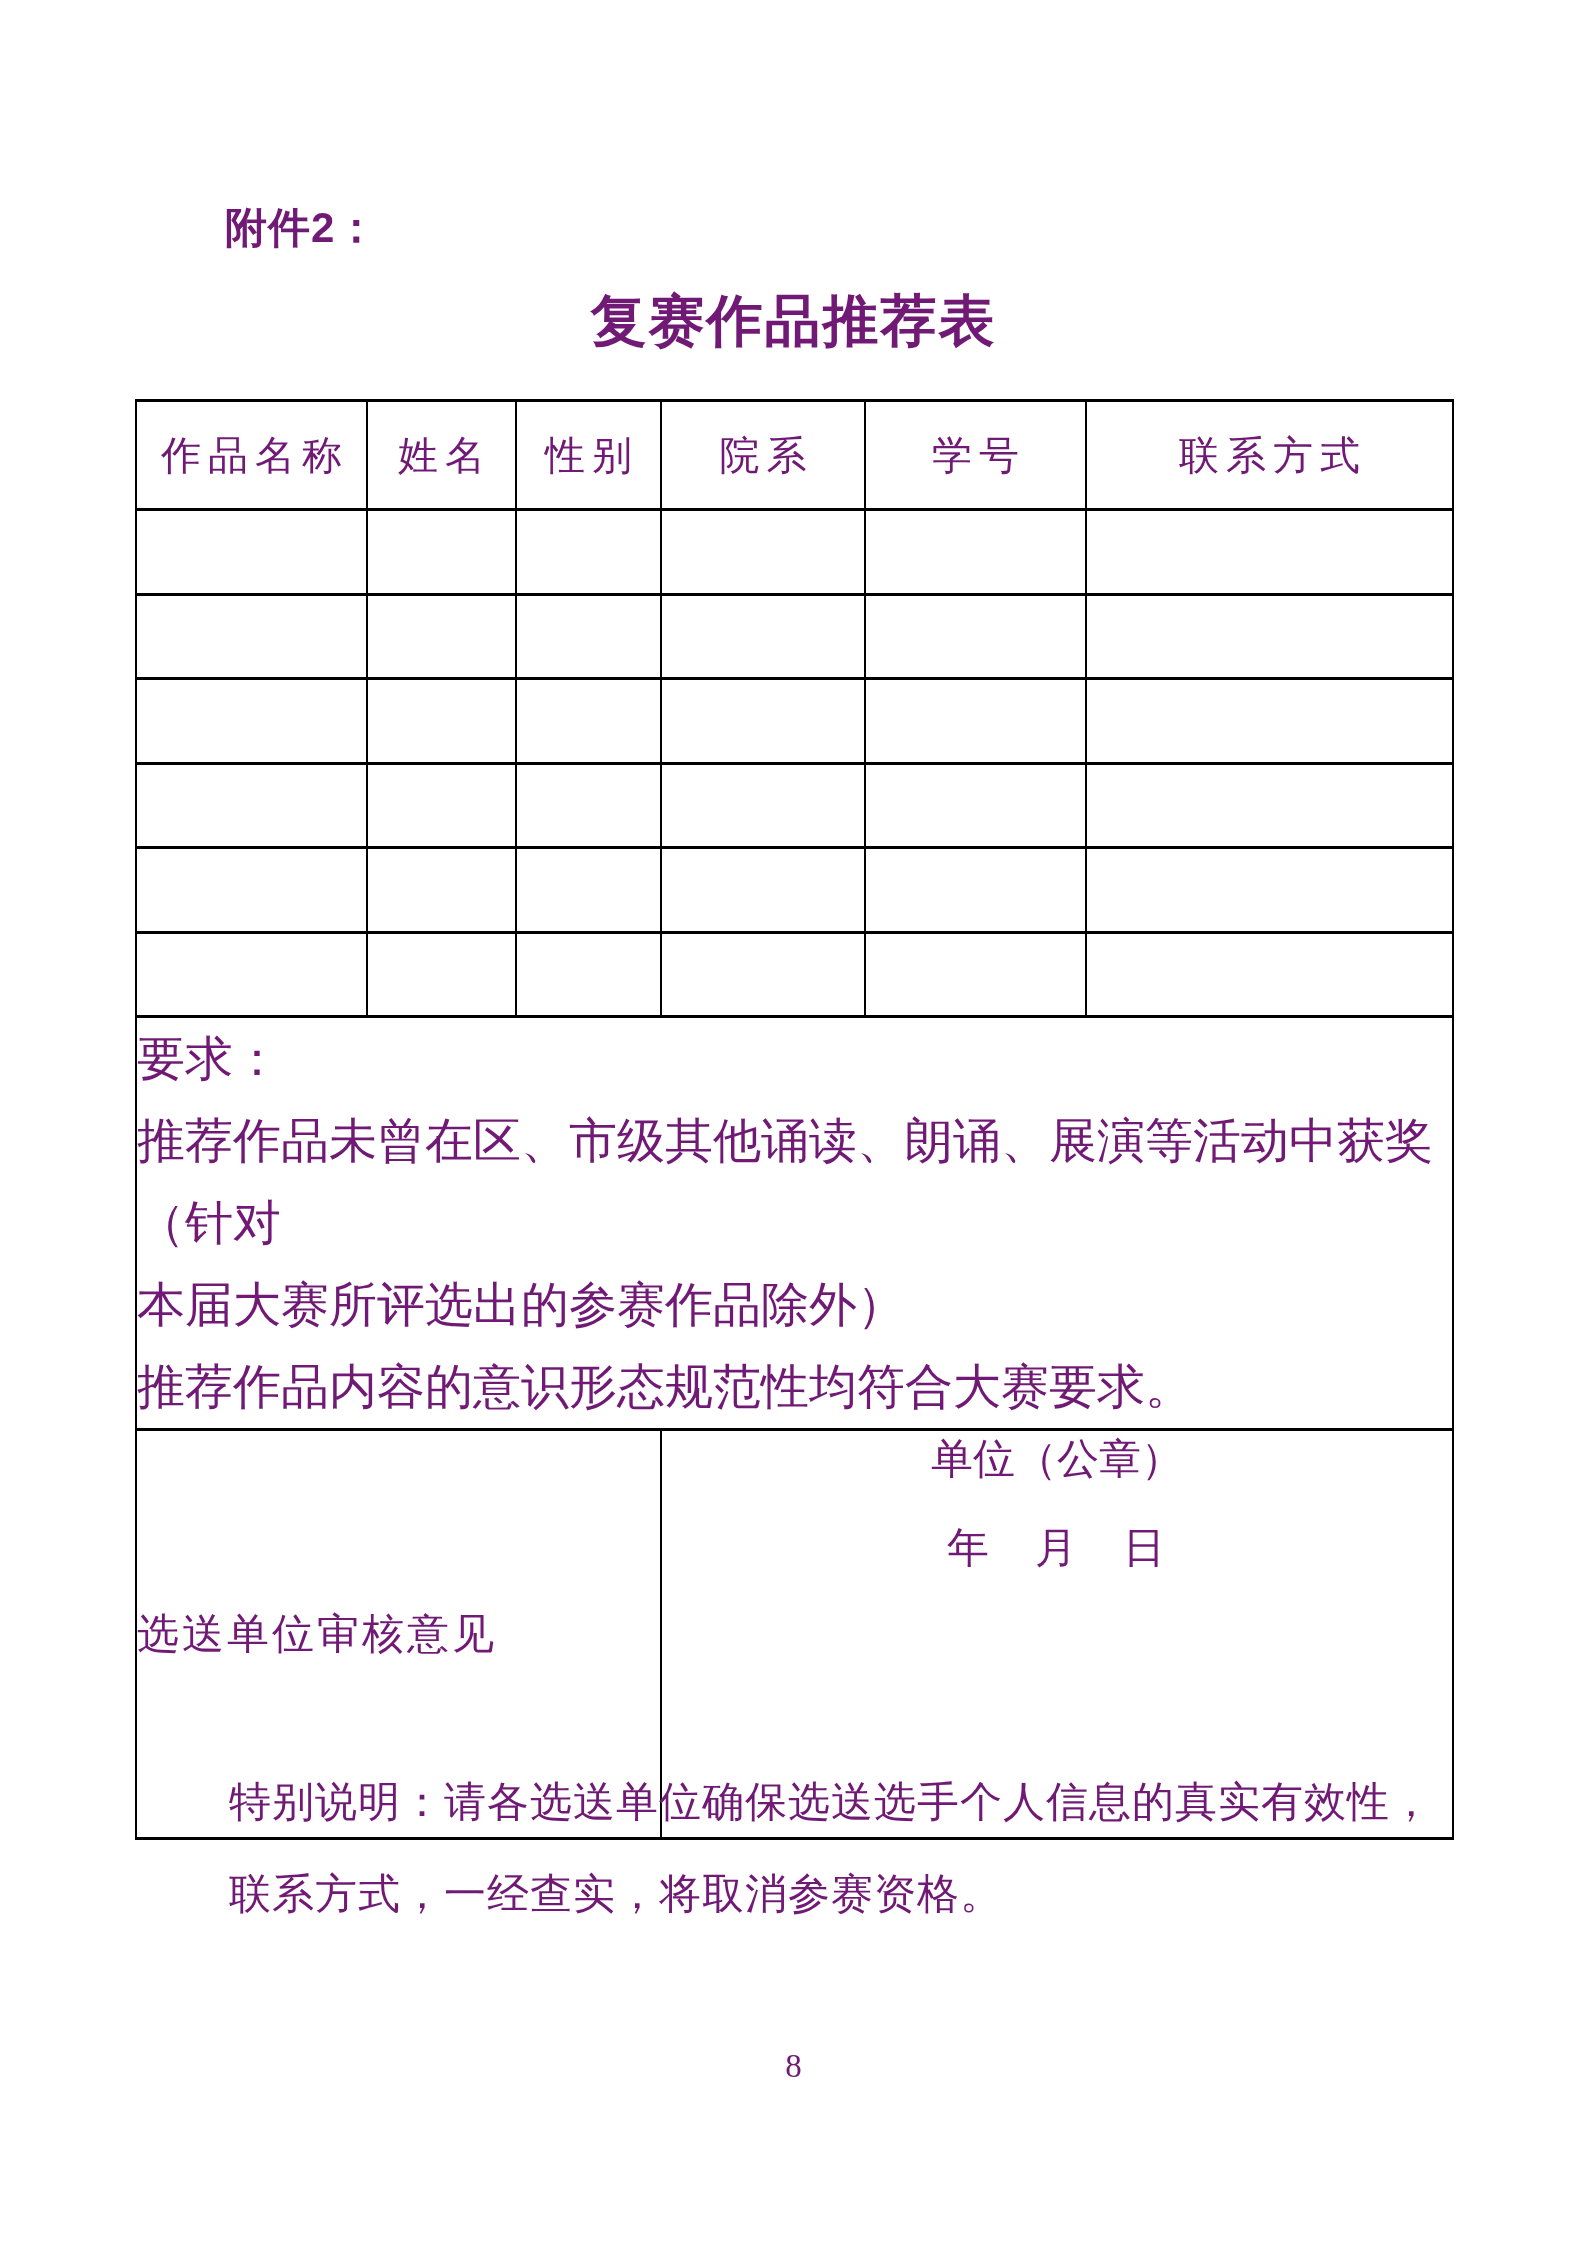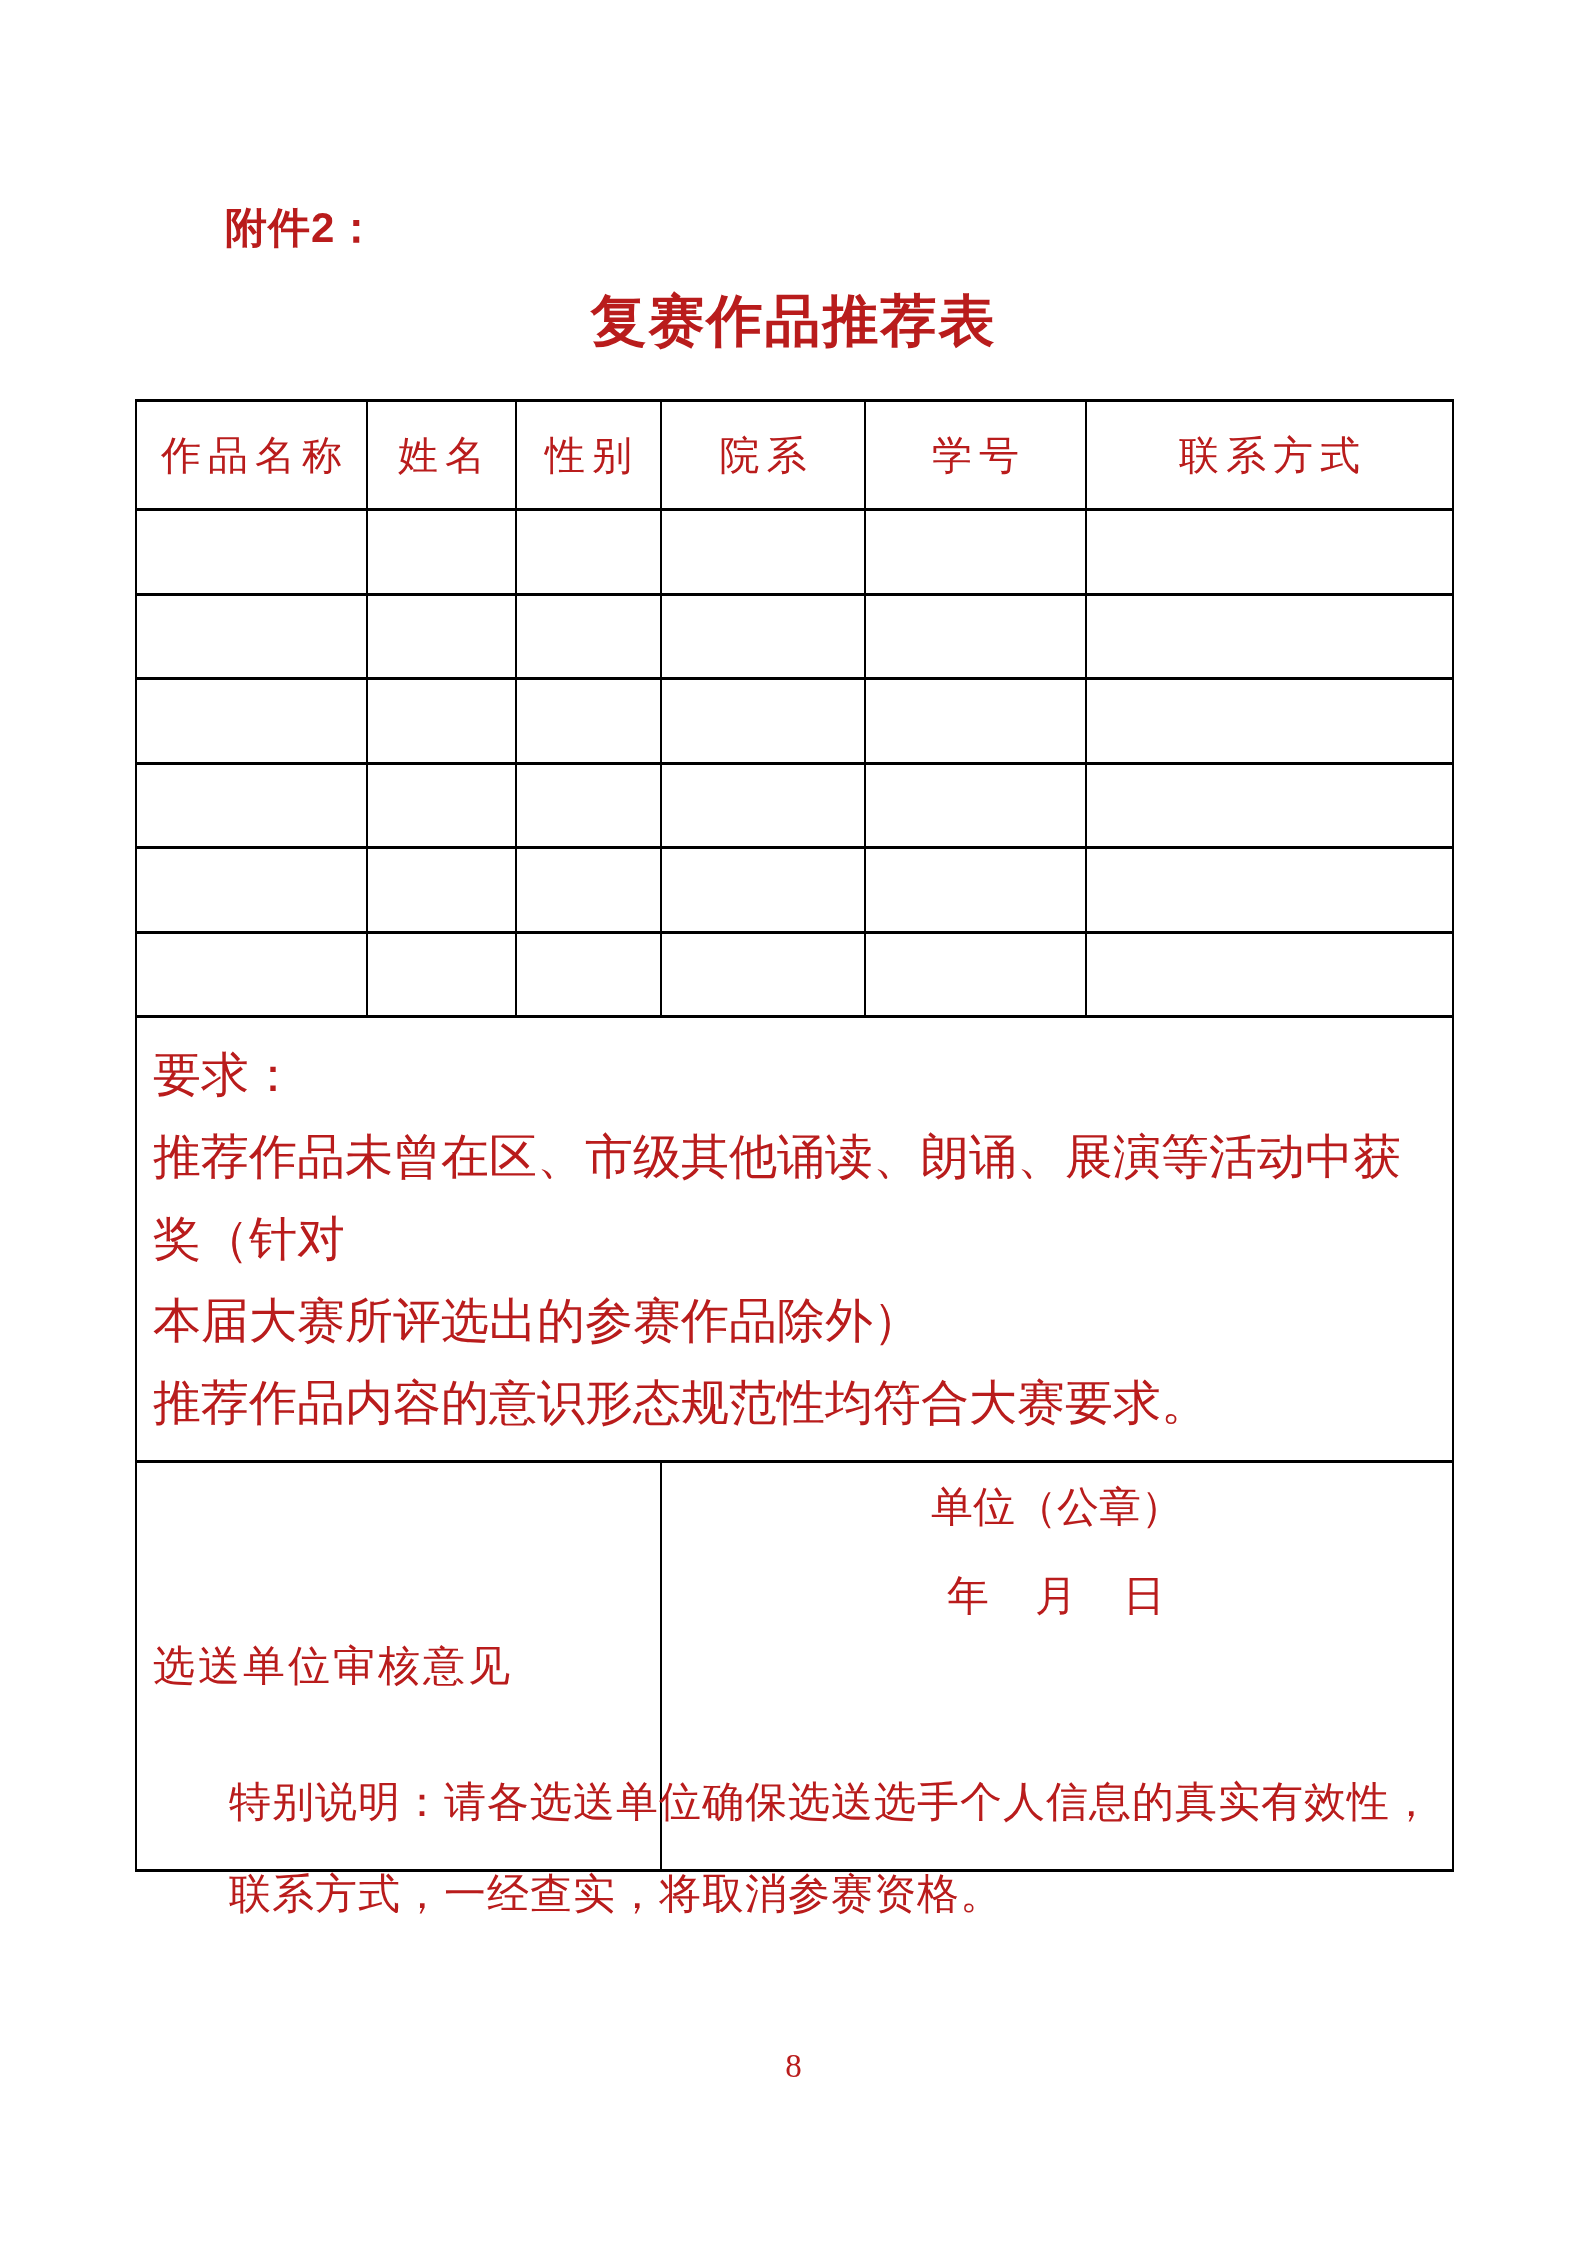--- a/index.html
+++ b/index.html
@@ -1,21 +1,21 @@
 <!DOCTYPE html>
 <html><head>
 <meta charset="utf-8">
 <style>
   html, body { margin: 0; padding: 0; background: #ffffff; }
   .page {
     position: relative;
     width: 1587px;
     height: 2245px;
     background: #ffffff;
-    color: #b91c1c;
+    color: #701a75;
     font-family: "Liberation Serif", "DejaVu Serif", serif;
     overflow: hidden;
   }
   .attachment-label {
     position: absolute;
     left: 225px;
     top: 202px;
     font-family: "Liberation Sans", "DejaVu Sans", sans-serif;
     font-weight: 700;
     font-size: 42px;
@@ -41,21 +41,21 @@
   }
   table.form {
     border-collapse: collapse;
     table-layout: fixed;
     width: 1317px;
   }
   table.form th, table.form td {
     border: 2px solid #000;
     border-top-width: 3px;
     border-bottom-width: 3px;
-    padding: 16px;
+    padding: 0;
     overflow: hidden;
   }
   tr.head-row { height: 109px; }
   tr.head-row th {
     font-weight: 400;
     font-size: 40px;
     text-align: center;
     vertical-align: middle;
     letter-spacing: 7px;
     text-indent: 7px;

